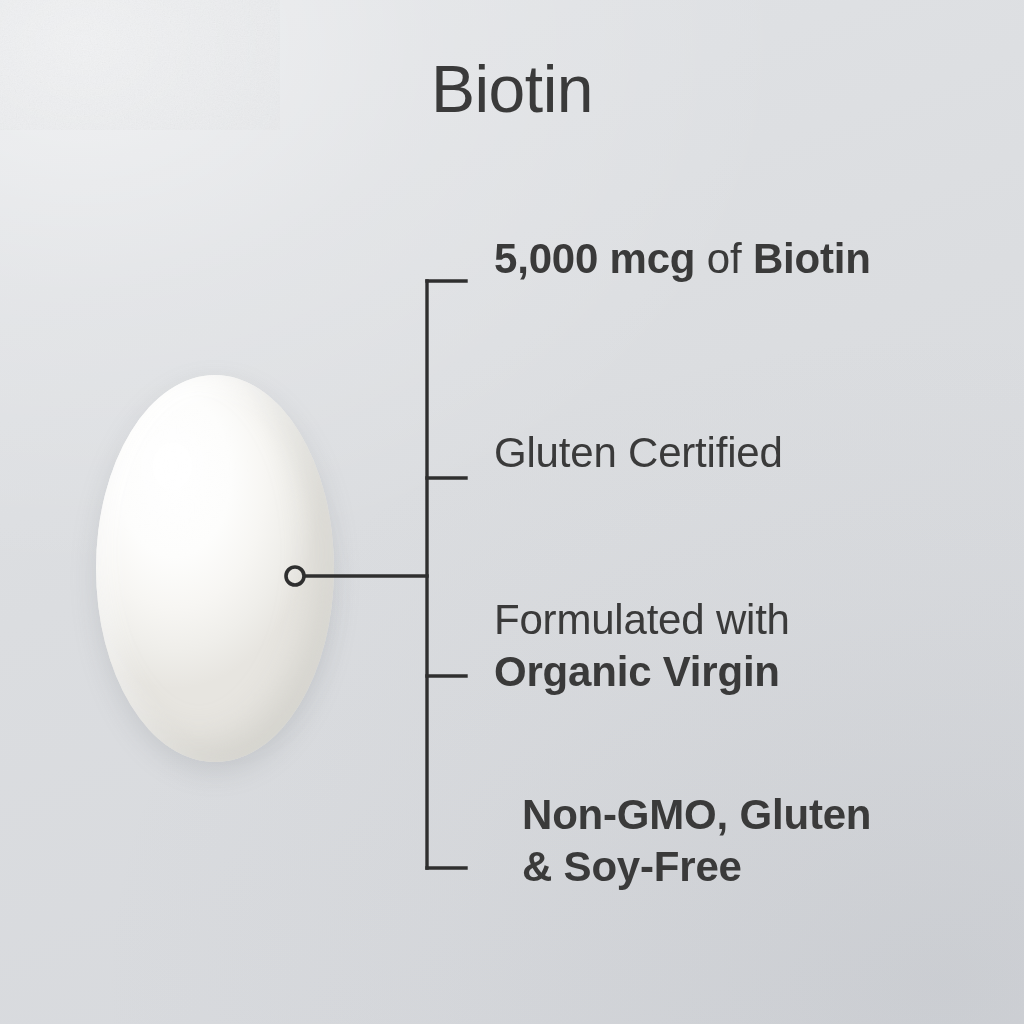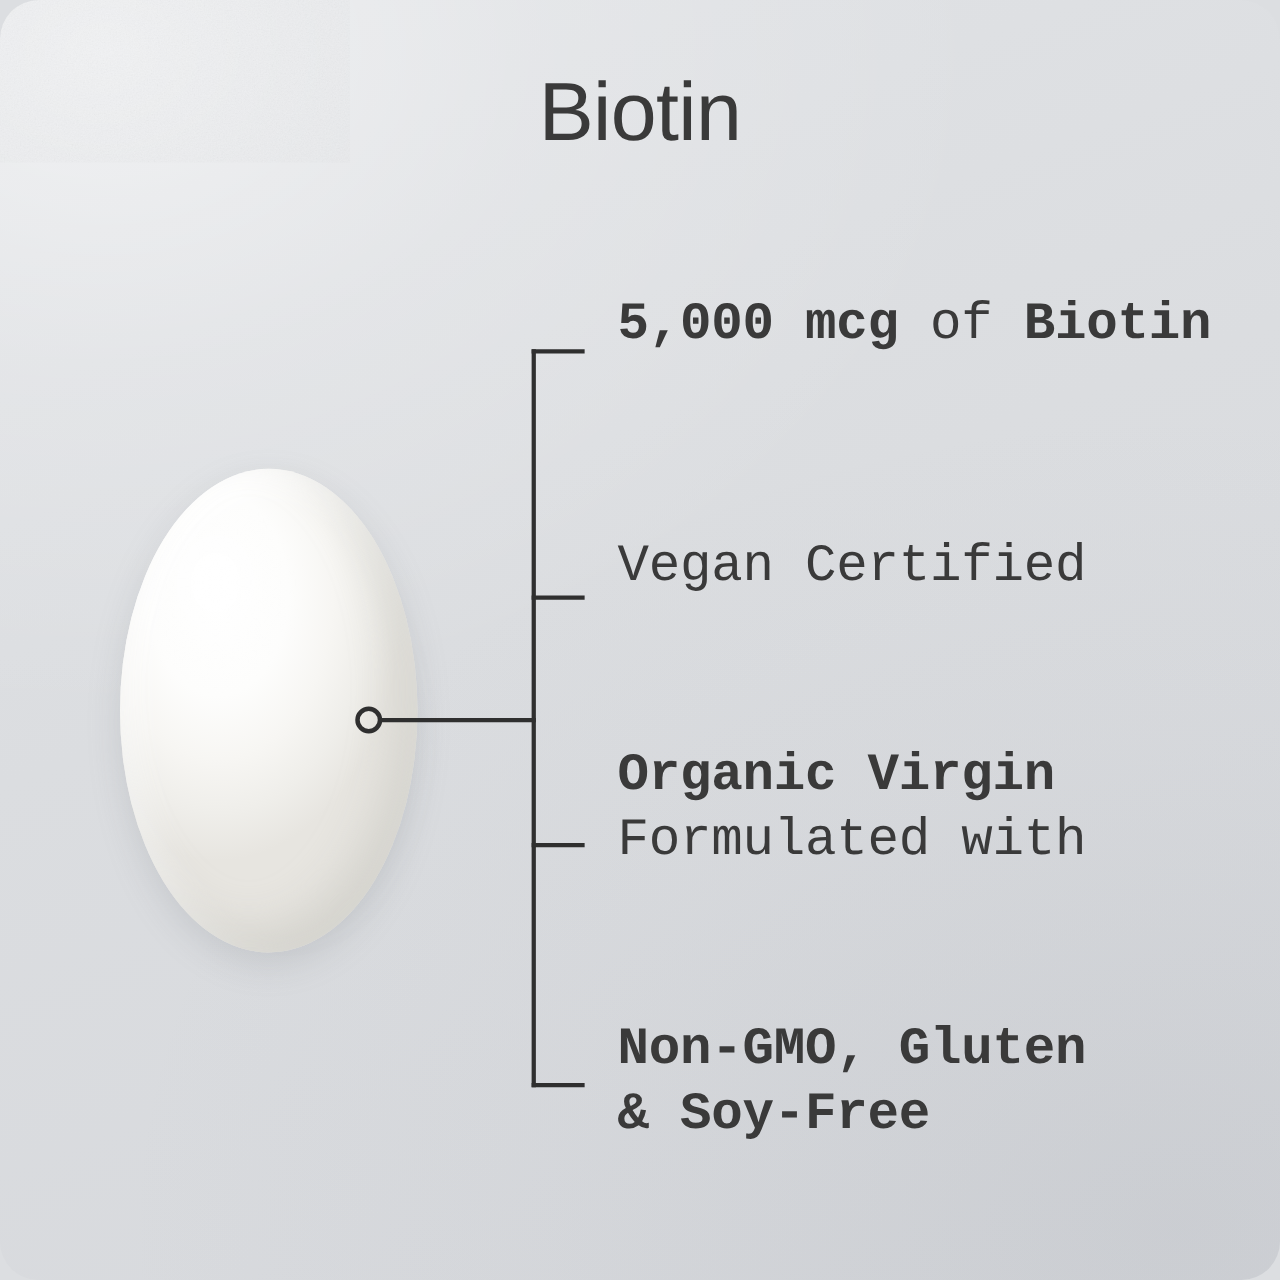--- a/index.html
+++ b/index.html
@@ -18,21 +18,20 @@
 
   
   #canvas {
     position:absolute; inset:0;
     width:1024px; height:1024px;
     background:
       radial-gradient(120% 90% at 8% 4%, rgba(255,255,255,0.55) 0%, rgba(255,255,255,0.18) 28%, rgba(255,255,255,0) 58%),
       radial-gradient(110% 85% at 92% 96%, rgba(150,155,163,0.18) 0%, rgba(150,155,163,0.05) 45%, rgba(0,0,0,0) 75%),
       linear-gradient(160deg, #e1e3e6 0%, #dbdde0 45%, #d6d8dc 100%);
     overflow:hidden;
-    border-radius:31px;
   }
 
   
   #grain {
     position:absolute; inset:-20px;
     opacity:.5;
     mix-blend-mode:multiply;
     pointer-events:none;
   }
   #grain2 {
@@ -96,28 +95,28 @@
   
   .feature {
     position:absolute;
     left:494px;
     width:446px;
     color:#3a3a3a;
     font-size:42px;
     line-height:52px;
     letter-spacing:-0.2px;
   }
-  .feature .ln { display:block; white-space:nowrap;font-family:Liberation Mono, monospace; }
+  .feature .ln { display:block; white-space:nowrap; }
   .reg { font-weight:400; }
   .bold { font-weight:700; }
 
   #feature-0 { top:233px; }
   #feature-1 { top:427px; }
   #feature-2 { top:594px; }
-  #feature-3 { top:813px; }
+  #feature-3 { top:789px;margin-left:28px; }
 </style>
 </head>
 <body>
 
 <div id="canvas">
 
   <svg id="grain" xmlns="http://www.w3.org/2000/svg">
     <filter id="noiseA">
       <feTurbulence type="fractalNoise" baseFrequency="0.85" numOctaves="3" seed="7" stitchTiles="stitch"></feTurbulence>
       <feColorMatrix type="saturate" values="0"></feColorMatrix>
@@ -159,24 +158,24 @@
 
       <line x1="305" y1="576" x2="427" y2="576"></line>
     </g>
     <circle cx="295" cy="576" r="9" fill="none" stroke="#2f2f2f" stroke-width="3.6"></circle>
   </svg>
 
   <div class="feature" id="feature-0" style="color: rgb(58, 58, 58);">
       <span class="ln"><span class="bold">5,000 mcg</span><span class="reg"> of </span><span class="bold">Biotin</span></span>
     </div>
   <div class="feature" id="feature-1" style="color: rgb(58, 58, 58);">
-      <span class="ln"><span class="reg">Vegan Certified</span></span>
+      <span class="ln"><span class="reg">Gluten Certified</span></span>
     </div>
   <div class="feature" id="feature-2" style="color: rgb(58, 58, 58);">
+      <span class="ln"><span class="reg">Formulated with</span></span>
       <span class="ln"><span class="bold">Organic Virgin</span></span>
-      <span class="ln"><span class="reg">Formulated with</span></span>
     </div>
   <div class="feature" id="feature-3" style="color: rgb(58, 58, 58);">
       <span class="ln"><span class="bold">Non-GMO, Gluten</span></span>
       <span class="ln"><span class="bold">&amp; Soy-Free</span></span>
     </div>
 
 </div>
 
 </body></html>

